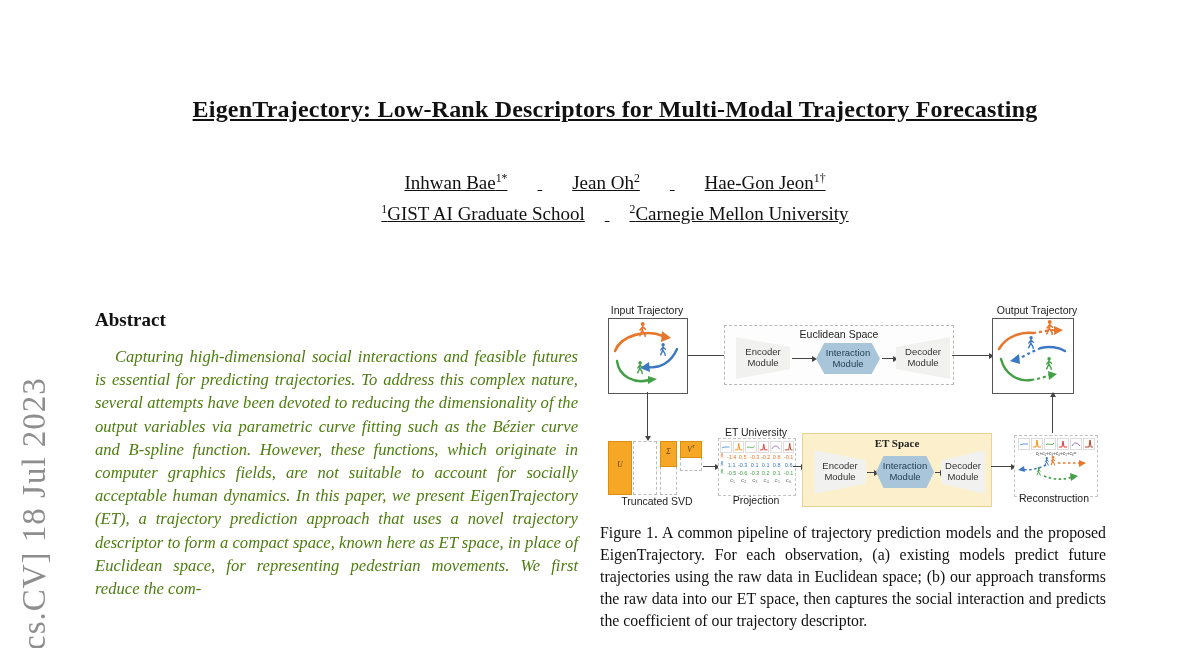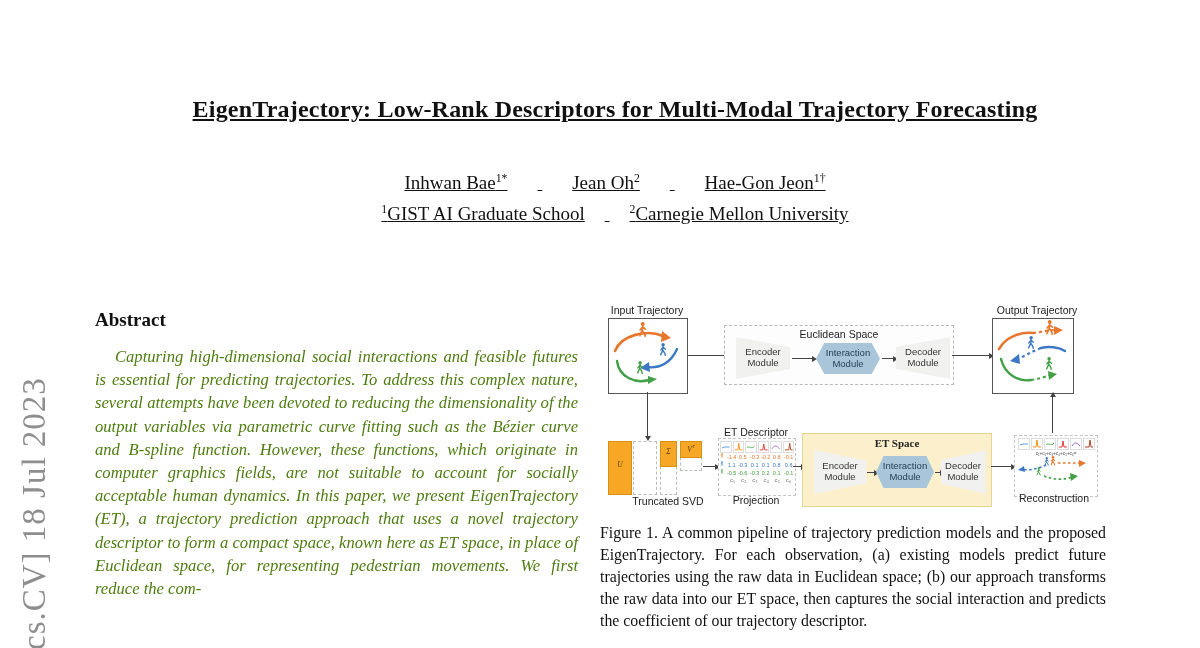--- a/index.html
+++ b/index.html
@@ -166,25 +166,25 @@
     </div>
     <div class="mat ghost" style="left:33px;top:138px;width:22px;height:52px;"></div>
     <div class="mat ghost" style="left:60px;top:138px;width:15px;height:52px;"></div>
     <div class="mat orange" style="left:60px;top:138px;width:15px;height:24px;">
       <span style="margin-top:5px;">Σ</span>
     </div>
     <div class="mat ghost" style="left:80px;top:138px;width:20px;height:28px;"></div>
     <div class="mat orange" style="left:80px;top:138px;width:20px;height:15px;">
       <span style="margin-top:2px;"><span>V</span><sup>T</sup></span>
     </div>
-    <div class="flabel" style="left:15px;top:193px;width:106px;">Truncated SVD</div>
+    <div class="flabel" style="left:4px;top:193px;width:106px;">Truncated SVD</div>
 
     <div class="harrow" style="left:103px;top:163px;width:12px;"></div>
 
-    <div class="flabel" style="left:118px;top:124px;width:76px;">ET Descriptor</div>
+    <div class="flabel" style="left:118px;top:124px;width:76px;">ET University</div>
     <div class="panel" style="left:118px;top:135px;width:74px;height:52px;">
       <div class="sparkrow">
         <svg class="spark" viewBox="0 0 10 10">
             <path d="M1,6 L4,5 L9,5" stroke="#5b9bd5" stroke-width="1" fill="none"></path>
           </svg>
         <svg class="spark" viewBox="0 0 10 10">
             <path d="M1,8 L4,8 L5,1 L6,8 L9,8" stroke="#f29318" stroke-width="1" fill="none"></path>
           </svg>
         <svg class="spark" viewBox="0 0 10 10">
             <path d="M1,6 C3,3 6,8 9,4" stroke="#4caf50" stroke-width="1" fill="none"></path>

